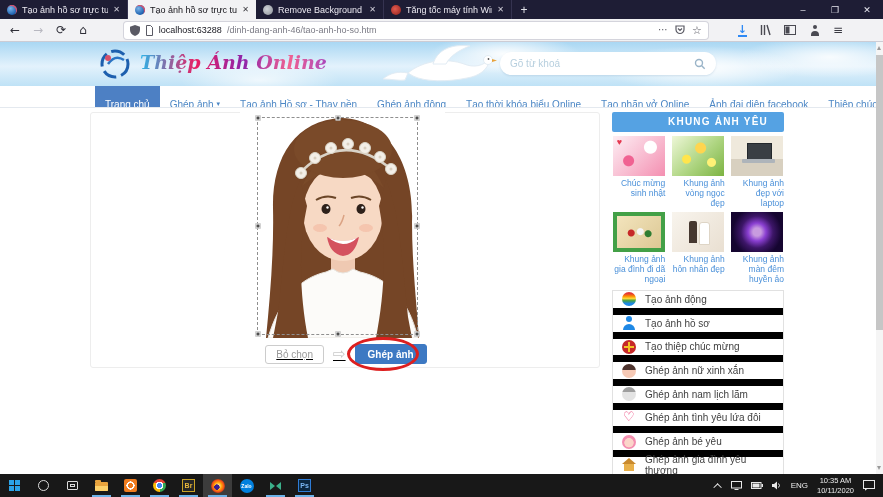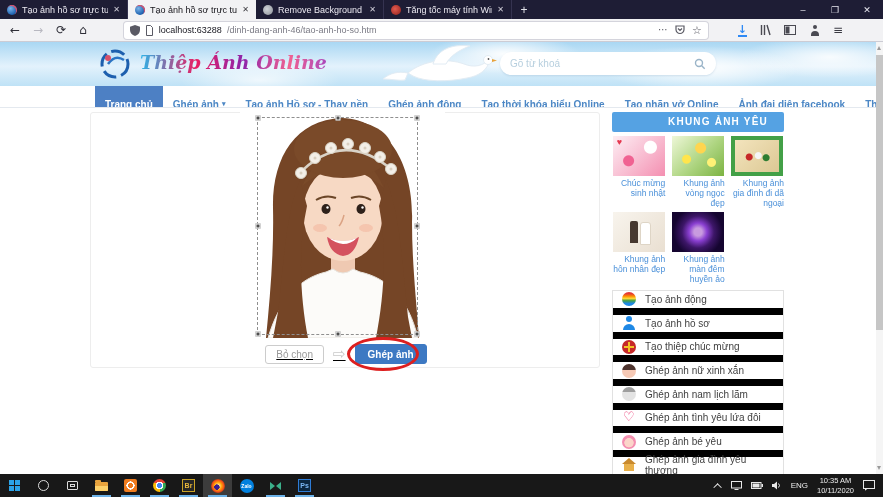--- a/index.html
+++ b/index.html
@@ -49,21 +49,21 @@
   .logo-text { position:absolute; left:140px; top:9px; font-family:"DejaVu Serif",serif; font-style:italic; font-weight:bold; font-size:19px;
     background:linear-gradient(90deg,#2bb5e8,#e91e63 30%,#8e24aa 55%,#f06292 80%,#ab47bc);
     -webkit-background-clip:text; background-clip:text; color:transparent; white-space:nowrap; }
   .dove { position:absolute; left:378px; top:1px; }
   .searchpill { position:absolute; left:500px; top:10px; width:216px; height:23px; background:#fff; border-radius:12px; display:flex; align-items:center; padding:0 10px; box-shadow:0 1px 2px rgba(120,160,190,.25); }
   .searchpill input { border:none; outline:none; flex:1; font-size:10px; color:#5b7documenta; color:#5b7a90; font-family:"Liberation Sans",sans-serif; background:transparent; }
   .searchpill input::placeholder { color:#b7cfde; }
 
   
   .navbar { position:absolute; top:86px; left:0; width:876px; height:22px; background:#fff; border-bottom:1px solid #e4e9ef; display:flex; align-items:stretch; padding-left:95px; overflow:hidden; }
-  .nav-item { display:flex; align-items:center; gap:3px; padding:18px 10px; font-size:10px; color:#4c87c5; white-space:nowrap;font-weight:bold; }
+  .nav-item { display:flex; align-items:center; gap:3px; padding:18px 10px; font-size:10px; color:#4c87c5; white-space:nowrap; }
   .nav-item.active { background:#4d80c4; color:#fff; }
   .caret { font-size:7px; }
 
   
   .main-card { position:absolute; left:90px; top:112px; width:510px; height:256px; background:#fff; border:1px solid #ededed; border-radius:3px; }
   .photo-wrap { position:absolute; left:149px; top:-1px; width:205px; height:226px; }
   .selection { position:absolute; left:17px; top:5px; width:161px; height:218px; border:1px dashed #8f8f8f; }
   .handle { position:absolute; width:5px; height:5px; background:#4d4d4d; border:1px solid #fff; transform:translate(-50%,-50%); }
   .actions { position:absolute; left:0; width:510px; top:228px; height:26px; display:flex; align-items:center; justify-content:center; gap:9px;text-decoration:underline; }
   .btn-deselect { height:19px; padding:0 10px; background:#fff; border:1px solid #ccc; border-radius:3px; color:#9a9a9a; font-size:10px; font-family:"Liberation Sans",sans-serif; }
@@ -321,20 +321,24 @@
     <div class="thumb-grid">
       <div class="thumb-cell">
         <div class="thumb-img t1"></div>
         <div class="thumb-cap">Chúc mừng sinh nhật</div>
       </div>
       <div class="thumb-cell">
         <div class="thumb-img t2"></div>
         <div class="thumb-cap">Khung ảnh vòng ngọc đẹp</div>
       </div>
       <div class="thumb-cell">
+        <div class="thumb-img t3"></div>
+        <div class="thumb-cap">Khung ảnh đẹp với laptop</div>
+      </div>
+      <div class="thumb-cell">
         <div class="thumb-img t4"></div>
         <div class="thumb-cap">Khung ảnh gia đình đi dã ngoại</div>
       </div>
       <div class="thumb-cell">
         <div class="thumb-img t5"></div>
         <div class="thumb-cap">Khung ảnh hôn nhân đẹp</div>
       </div>
       <div class="thumb-cell">
         <div class="thumb-img t6"></div>
         <div class="thumb-cap">Khung ảnh màn đêm huyền ảo</div>

